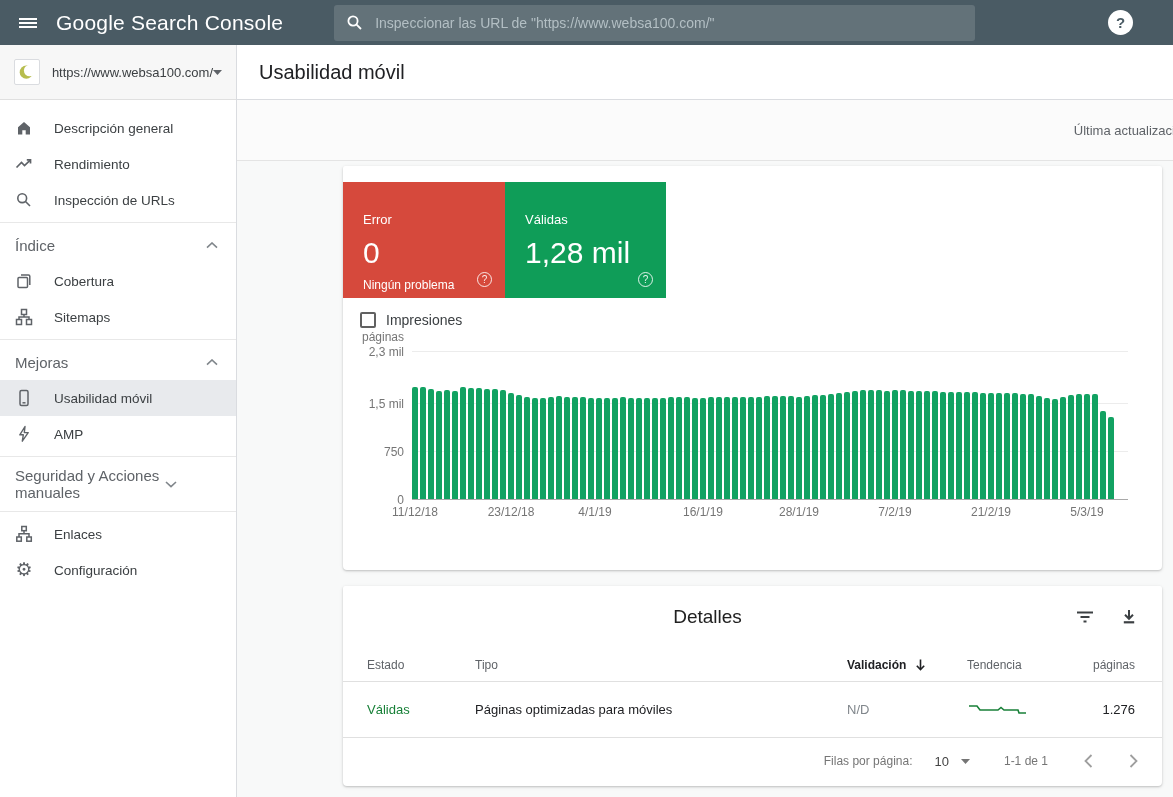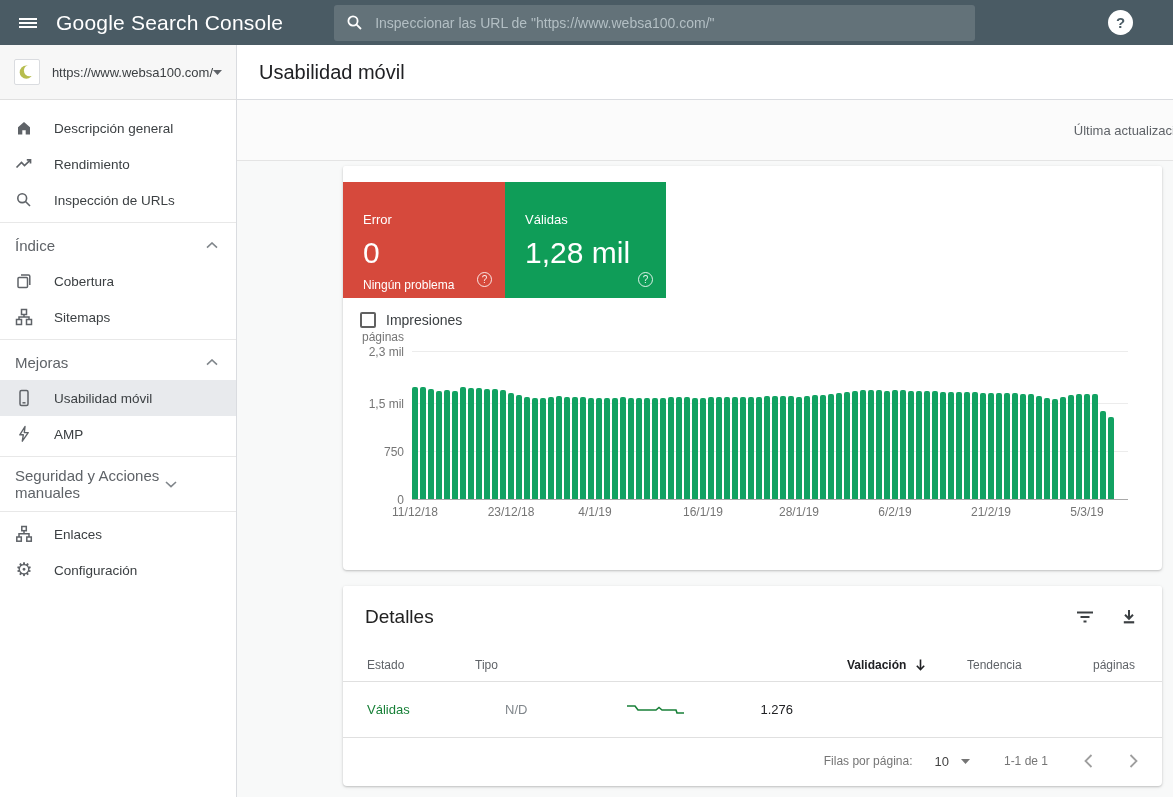--- a/index.html
+++ b/index.html
@@ -83,21 +83,21 @@
   .baseline { position:absolute; left:0; bottom:0; width:716px; height:1px; background:#a9a9a9; }
   .y-lab { position:absolute; right:724px; width:70px; text-align:right; font-size:12px; color:#757575; }
   .y-unit { top:-22px; }
   .yt0 { top:-7px; } .yt1 { top:45px; } .yt2 { top:93px; } .yt3 { top:141px; }
   .bars { position:absolute; left:0; bottom:1px; width:704px; height:147px; display:flex; align-items:flex-end; }
   .bar { width:6px; margin-right:2px; background:#12a262; border-radius:2px 2px 0 0; flex:none; }
   .x-labels { position:absolute; left:0; top:153px; width:716px; height:18px; }
   .x-labels span { position:absolute; transform:translateX(-50%); font-size:12px; color:#757575; white-space:nowrap; }
 
   
-  .dt-header { height:62px; display:flex; align-items:center; padding:0 24px 0 22px; }
+  .dt-header { height:62px; display:flex; align-items:center; padding:0 24px 0 22px;text-align:center; }
   .dt-title { font-size:19px; color:#212121; flex:1; }
   .dt-icon { cursor:pointer; margin-left:26px; display:flex; align-items:center; }
   .t-row { display:flex; align-items:center; }
   .t-head { height:33px; font-size:12px; color:#5f6368; }
   .t-data { height:57px; border-top:1px solid #e0e0e0; border-bottom:1px solid #e0e0e0; font-size:13px; }
   .c1 { width:132px; padding-left:24px; flex:none; }
   .c2 { flex:1; min-width:0; }
   .c3 { width:150px; flex:none; padding-left:30px; display:flex; align-items:center; }
   .c4 { width:100px; flex:none; }
   .c5 { width:95px; flex:none; text-align:right; padding-right:27px; }
@@ -394,21 +394,21 @@
               <div class="bar" style="height: 105px;"></div>
               <div class="bar" style="height: 88px;"></div>
               <div class="bar" style="height: 82px;"></div>
             </div>
           <div class="x-labels">
               <span style="left: 3px;">11/12/18</span>
               <span style="left: 99px;">23/12/18</span>
               <span style="left: 183px;">4/1/19</span>
               <span style="left: 291px;">16/1/19</span>
               <span style="left: 387px;">28/1/19</span>
-              <span style="left: 483px;">6/2/19</span>
+              <span style="left: 483px;">7/2/19</span>
               <span style="left: 579px;">21/2/19</span>
               <span style="left: 675px;">5/3/19</span>
             </div>
         </div>
       </div>
 
       <div class="card details-card">
         <div class="dt-header">
           <span class="dt-title">Detalles</span>
           <span class="dt-icon">
@@ -440,20 +440,21 @@
                   <polyline points="2.8,7.8 6.5,11.5 10.2,7.8"></polyline>
                 </g>
               </svg>
           </span>
           <span class="c4">Tendencia</span>
           <span class="c5">páginas</span>
         </div>
 
         <div class="t-row t-data">
           <span class="c1 cell-estado">Válidas</span>
+          <span class="c2 cell-tipo">Páginas optimizadas para móviles</span>
           <span class="c3 cell-nd">N/D</span>
           <span class="c4">
             <svg width="62" height="16" viewBox="0 0 62 16" fill="none" stroke="#188038" stroke-width="1.6">
                 <polyline points="2,6 10,6 13,10 31,10 34,7.5 37,10 51,10 52,13 59,13"></polyline>
               </svg>
           </span>
           <span class="c5 cell-pages">1.276</span>
         </div>
 
         <div class="t-foot">

